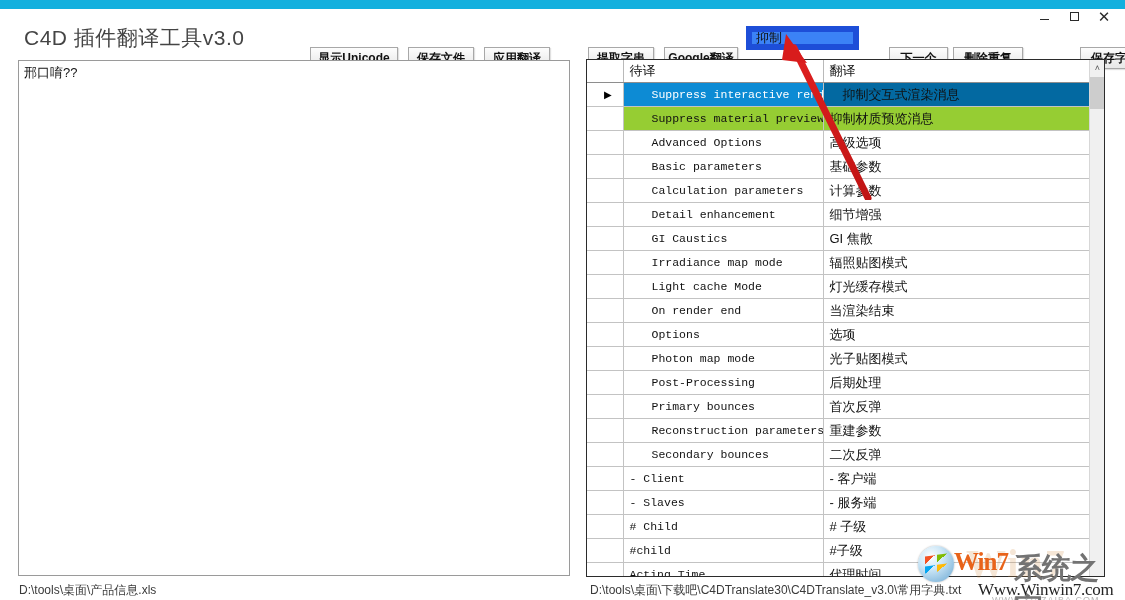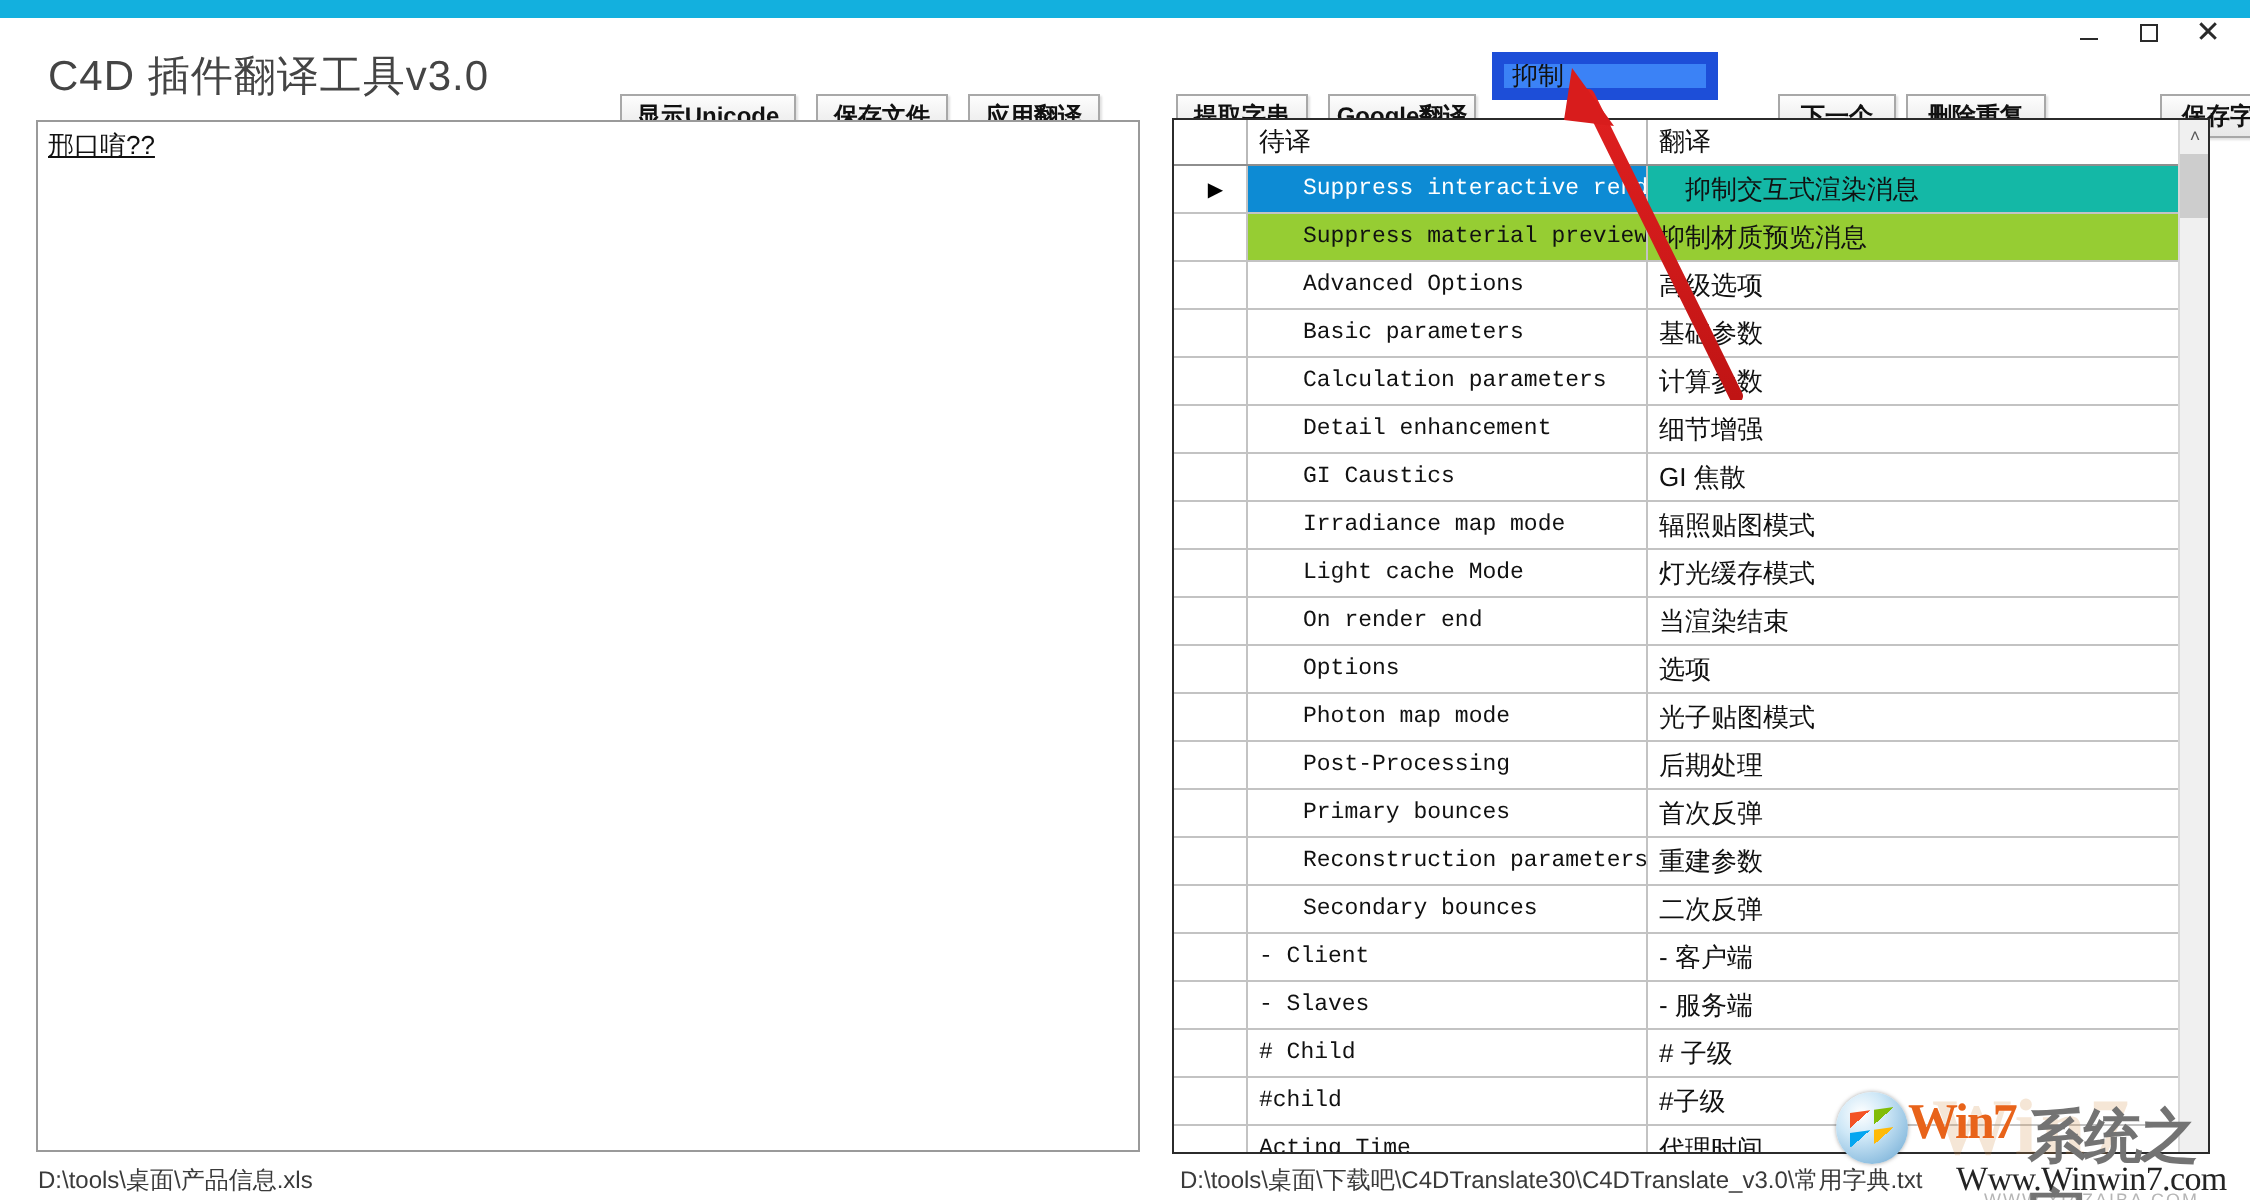--- a/index.html
+++ b/index.html
@@ -126,21 +126,20 @@
     box-sizing: border-box;
     overflow: hidden;
   }
   .left-text {
     padding: 4px 5px;
     font-family: "Liberation Sans", sans-serif;
     font-size: 13px;
     color: #111111;
     white-space: pre-wrap;
     line-height: 1.3;
-    text-decoration: underline;
   }
   .status-left {
     position: absolute;
     left: 19px; top: 582px;
     font-size: 12px;
     color: #3a3a3a;
     white-space: nowrap;
   }
 
   
@@ -210,21 +209,21 @@
   td.dst {
     font-family: "Liberation Sans", sans-serif;
     font-size: 13px;
     color: #111111;
     padding-left: 6px;
   }
   tr.row-selected td.src {
     background: #0d8bd4;
     color: #ffffff;
   }
-  tr.row-selected td.dst { background: #14b8a6; padding-left: 19px; }
+  tr.row-selected td.dst { background: #0369a1; padding-left: 19px; }
   tr.row-green td.src { background: #96cd33; }
   tr.row-green td.dst { background: #96cd33; }
 
   
   .vscroll {
     position: absolute;
     right: 0; top: 0;
     width: 15px; height: 516px;
     background: #f0f0f0;
     border-left: 1px solid #d7d7d7;

